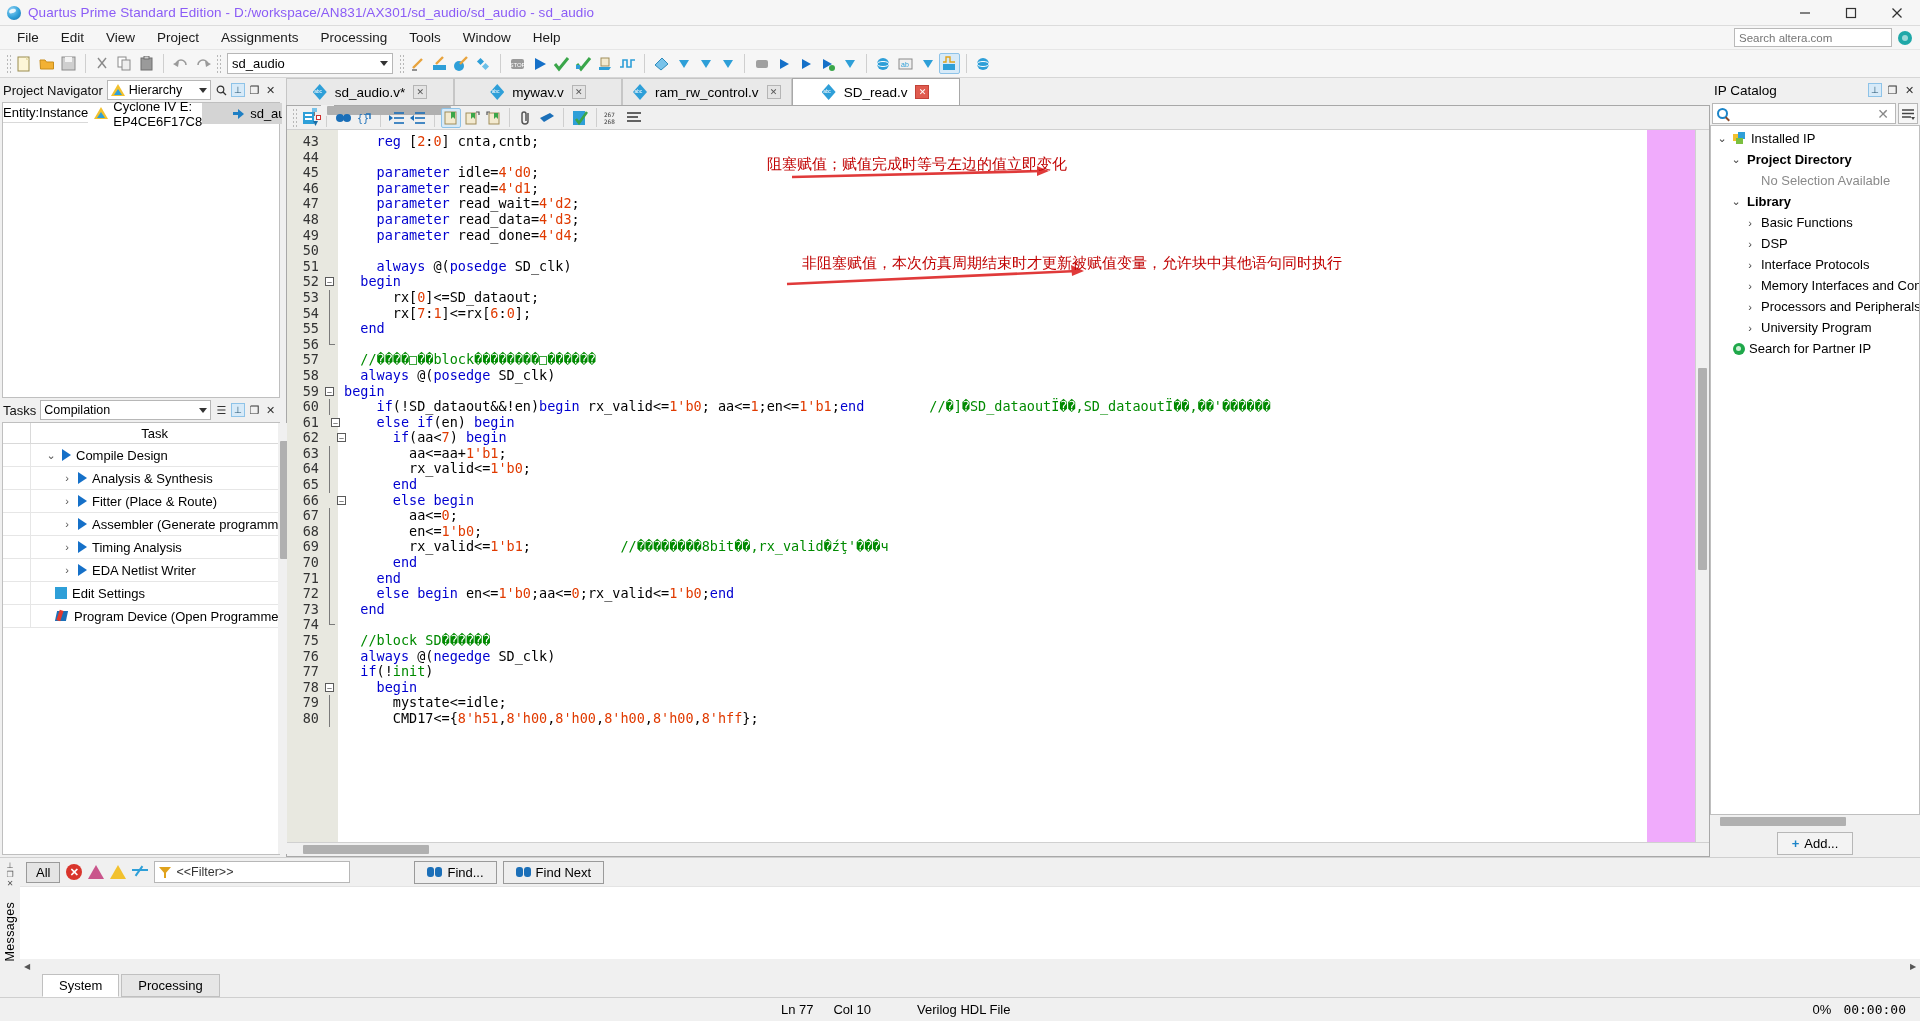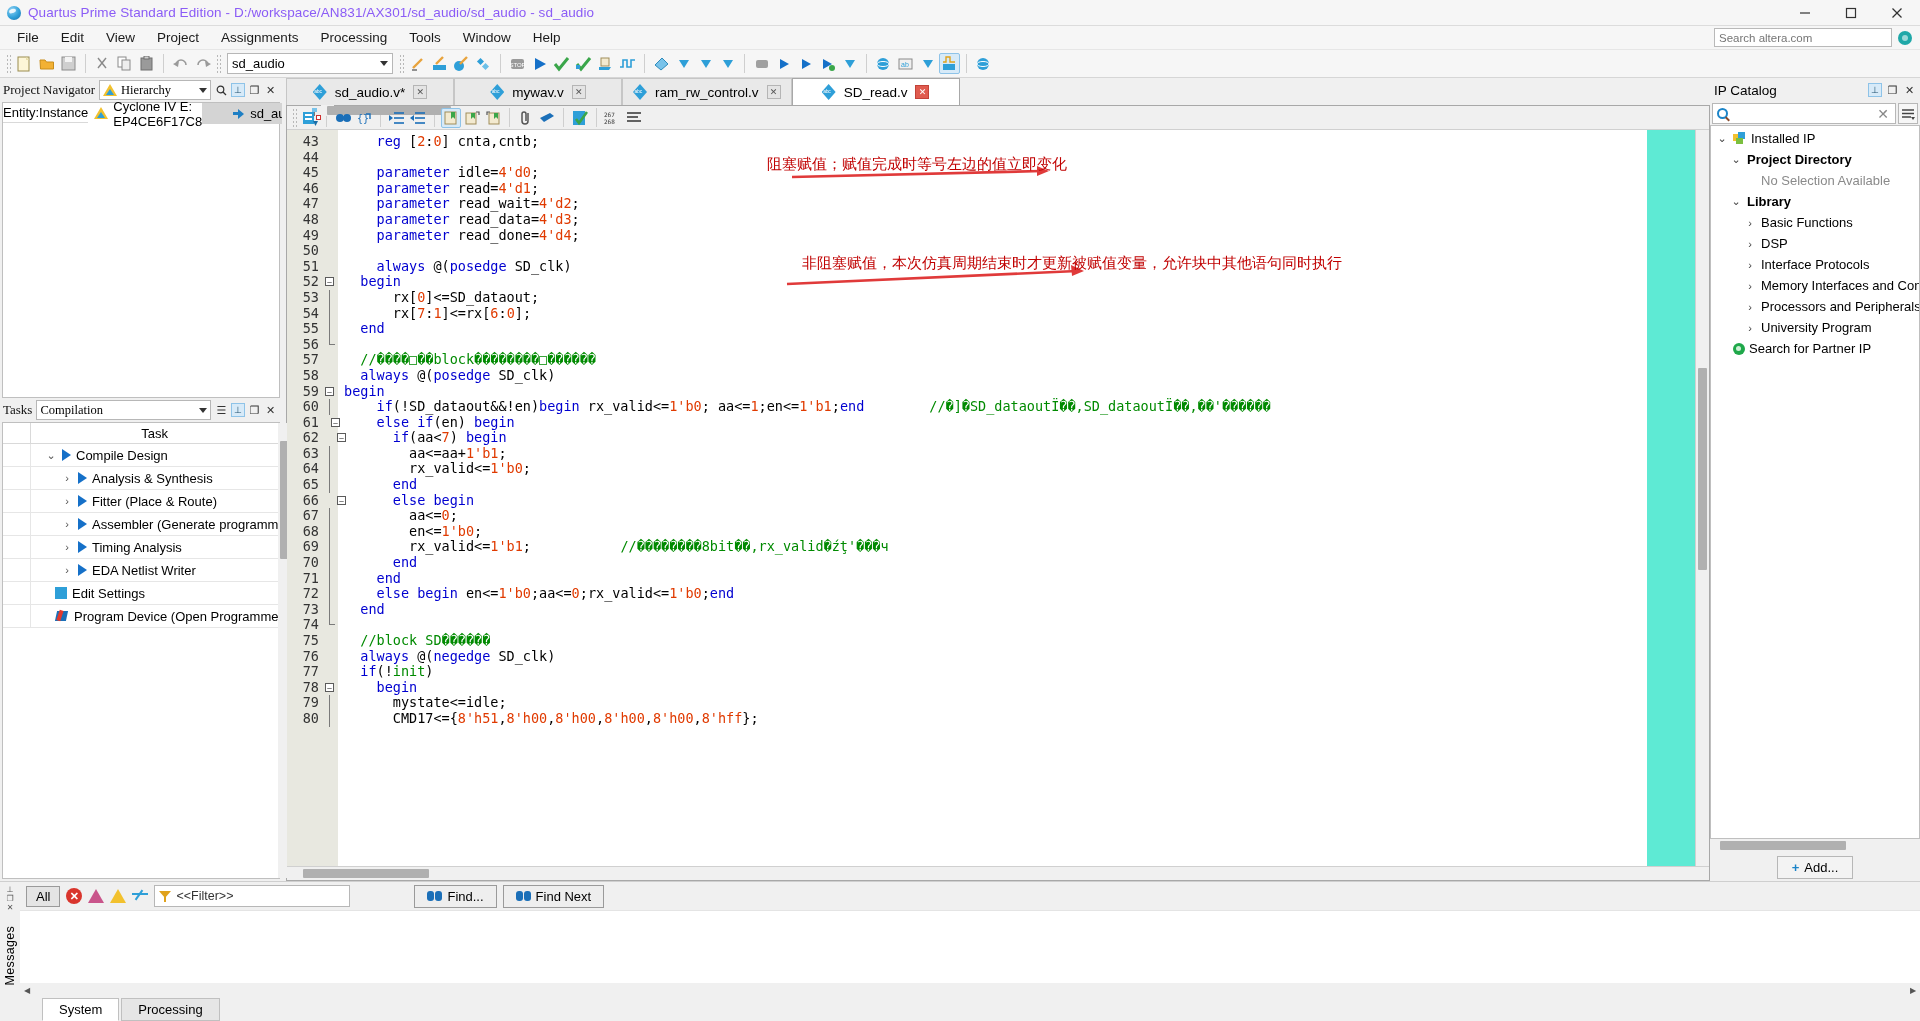--- a/index.html
+++ b/index.html
@@ -39,21 +39,21 @@
   .menubar {
     height: 24px; display: flex; align-items: center;
     background: #f6f6f6; padding-left: 6px; flex: 0 0 24px;
     border-bottom: 1px solid #e6e6e6;
   }
   .menu-item { padding: 3px 11px; font-size: 13.5px; color: #1a1a1a; }
   .menubar-search {
     margin-left: auto; margin-right: 8px; display: flex; align-items: center; gap: 6px;
   }
   .menubar-search input {
-    width: 178px; height: 19px; font-size: 11.5px; padding: 1px 4px;
+    width: 158px; height: 19px; font-size: 11.5px; padding: 1px 4px;
     border: 1px solid #b9b9b9; background: #fff; color: #777;
     font-family: "Liberation Sans", sans-serif;
   }
   .teal-dot { width: 14px; height: 14px; border-radius: 50%; background: #1fa8a8; position: relative; }
   .teal-dot:after { content:""; position:absolute; left:4px; top:4px; width:6px; height:6px; border-radius:50%; background:#fff; opacity:.55;}
 
   
   .toolbar {
     height: 28px; display: flex; align-items: center;
     background: #f6f6f6; border-bottom: 1px solid #d6d6d6;
@@ -73,21 +73,21 @@
   .caret-dn { width: 0; height: 0; border-left: 4px solid transparent; border-right: 4px solid transparent; border-top: 5px solid #333; }
 
   
   .body-row { flex: 1; display: flex; min-height: 0; }
 
   
   .leftcol { width: 282px; display: flex; flex-direction: column; background: #f0f0f0; flex: 0 0 282px; }
 
   .panel-header {
     height: 24px; display: flex; align-items: center; gap: 4px;
-    background: #f0f0f0; padding: 0 3px; flex: 0 0 24px; font-family: Liberation Serif, serif;
+    background: #f0f0f0; padding: 0 3px; flex: 0 0 24px;
   }
   .panel-title { font-size: 13px; color: #111; }
   .ph-combo {
     height: 20px; border: 1px solid #b7b7b7; background: #fff; display: flex; align-items: center;
     padding: 0 3px; font-size: 12.5px; gap: 4px; flex: 1; min-width: 0;
   }
   .ph-combo .cv { flex: 1; white-space: nowrap; overflow: hidden; }
   .ph-icons { display: flex; align-items: center; gap: 3px; padding-right: 2px; }
   .ph-ico { width: 13px; height: 13px; display: flex; align-items: center; justify-content: center; font-size: 11px; color: #333; }
   .pin-ico { width: 14px; height: 14px; background: #d7eaf8; border: 1px solid #8ec3e8; display:flex;align-items:center;justify-content:center;font-size:9px;color:#22506f;}
@@ -159,21 +159,21 @@
     display: flex; align-items: center; justify-content: center; font-size: 9px; color: #555;
   }
   .tab.active .tab-close { background: #e05b4f; border-color: #c24238; color: #fff; }
   .tab-label { white-space: nowrap; }
 
   .editor-wrap { flex: 1; display: flex; flex-direction: column; border: 1px solid #a8a8a8; background: #fff; margin: 0 0 0 4px; min-height: 0; }
   .edtoolbar { height: 24px; display: flex; align-items: center; background: #f0f0f0; border-bottom: 1px solid #d0d0d0; padding-left: 3px; gap: 1px; flex: 0 0 24px; }
   .ed-btn { width: 20px; height: 20px; display:flex;align-items:center;justify-content:center; position: relative; }
   .ed-btn.active { background: #d7eaf8; border: 1px solid #8ec3e8; border-radius: 2px; }
 
-  .code-area { flex: 1; display: flex; min-height: 0; position: relative; overflow: hidden; background: #5eead4; gap: 48px; }
+  .code-area { flex: 1; display: flex; min-height: 0; position: relative; overflow: hidden; background: #f0abfc; gap: 48px; }
   .code-scroll { flex: 1; display: flex; min-width: 0; position: relative; overflow: hidden; }
   .gutter-num {
     width: 36px; flex: 0 0 36px; background: #e8e8e0; color: #333;
     font-family: "DejaVu Sans Mono", monospace; font-size: 13.5px; line-height: 15.6px;
     text-align: right; padding: 4px 4px 0 0; user-select: none;
   }
   .gutter-fold {
     width: 15px; flex: 0 0 15px; background: #e8e8e0; position: relative; padding-top: 4px;
   }
   .fold-line { height: 15.6px; position: relative; }
@@ -1043,14 +1043,23 @@
         <div style="flex:1"></div>
         <span class="sc-arrow">▶</span>
       </div>
       <div class="msg-tabs">
         <div class="mtab active">System</div>
         <div class="mtab">Processing</div>
       </div>
     </div>
   </div>
 
+  <div class="statusbar">
+    <div class="sb-spacer"></div>
+    <div class="sb-item">Ln 77</div>
+    <div class="sb-item">Col 10</div>
+    <div class="sb-item" style="padding-left:36px">Verilog HDL File</div>
+    <div class="sb-spacer"></div>
+    <div class="sb-prog">0%</div>
+    <div class="sb-time">00:00:00</div>
+  </div>
 
 </div>
 
 </body></html>

